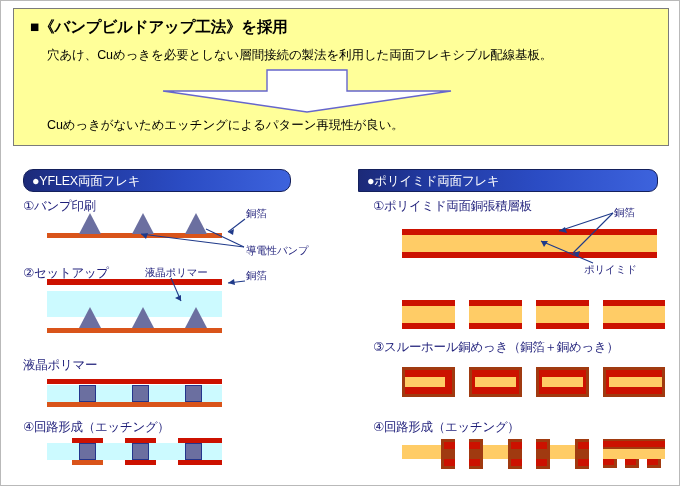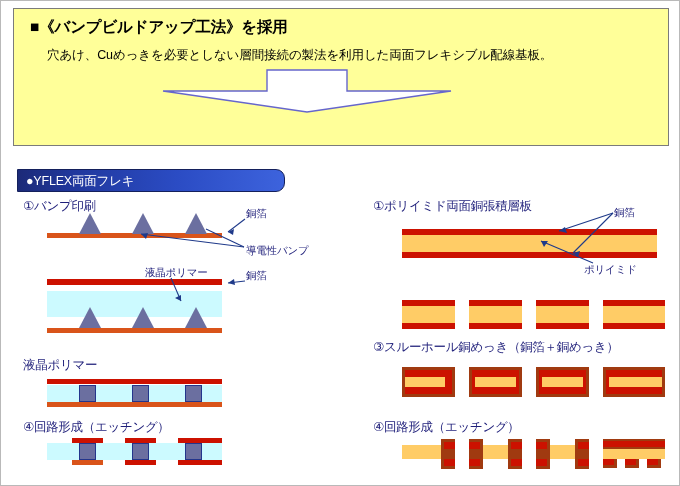--- a/index.html
+++ b/index.html
@@ -73,21 +73,21 @@
     border-radius: 0 9px 9px 0;
   }
   .col-header-label {
     position: absolute;
     left: 8px; top: 3px;
     font-size: 12.5px;
     color: #ffffff;
     white-space: nowrap;
     letter-spacing: -0.2px;
   }
-  #header-left  { left: 16px;  top: 168px; width: 268px; }
+  #header-left  { left: 22px;  top: 168px; width: 268px; border-radius: 10px; }
   #header-right { left: 357px; top: 168px; width: 300px; }
 
   
   .step-caption {
     position: absolute;
     font-size: 12.5px;
     color: #1f1f7a;
     white-space: nowrap;
     letter-spacing: -0.3px;
   }
@@ -122,20 +122,21 @@
 <div id="page">
 
   <div id="summary-panel">
     <div id="summary-title">■《バンプビルドアップ工法》を採用</div>
     <div id="summary-line-1">穴あけ、Cuめっきを必要としない層間接続の製法を利用した両面フレキシブル配線基板。</div>
 
     <svg id="summary-arrow" viewBox="0 0 290 44">
       <polygon points="105,1 185,1 185,22 289,22 145,43 1,22 105,22" fill="#ffffff" stroke="#6666cc" stroke-width="1.4"></polygon>
     </svg>
 
+    <div id="summary-line-2">Cuめっきがないためエッチングによるパターン再現性が良い。</div>
   </div>
 
   <div class="col-header" id="header-left">
     <span class="col-header-label">●YFLEX両面フレキ</span>
   </div>
 
   <div class="step-caption" style="left:22px; top:197px;">①バンプ印刷</div>
 
   <div class="band" style="left:46px; top:232px; width:175px; height:5px; background:#d9541a;"></div>
 
@@ -146,20 +147,21 @@
   <div class="anno" style="left:245px; top:206px;">銅箔</div>
   <div class="anno" style="left:245px; top:243px;">導電性バンプ</div>
   <svg class="leader" style="left:0; top:0; width:340px; height:280px;">
     <line x1="244" y1="218" x2="227" y2="231" stroke="#1f3a8a" stroke-width="1.1"></line>
     <polygon points="227,231 233,228 232,234" fill="#1f3a8a"></polygon>
     <line x1="243" y1="246" x2="140" y2="233" stroke="#1f3a8a" stroke-width="1.1"></line>
     <polygon points="140,233 147,232 145,238" fill="#1f3a8a"></polygon>
     <line x1="243" y1="246" x2="205" y2="228" stroke="#1f3a8a" stroke-width="1.1"></line>
   </svg>
 
+  <div class="step-caption" style="left:22px; top:264px;">②セットアップ</div>
 
   <div class="band" style="left:46px; top:278px; width:175px; height:6px; background:#cc1100;"></div>
   <div class="band" style="left:46px; top:290px; width:175px; height:26px; background:#ccfaff;"></div>
   <div class="bump" style="left:78px; top:306px; border-bottom:21px solid #6b6fa0;"></div>
   <div class="bump" style="left:131px; top:306px; border-bottom:21px solid #6b6fa0;"></div>
   <div class="bump" style="left:184px; top:306px; border-bottom:21px solid #6b6fa0;"></div>
   <div class="band" style="left:46px; top:327px; width:175px; height:5px; background:#d9541a;"></div>
 
   <div class="anno" style="left:144px; top:265px;">液晶ポリマー</div>
   <div class="anno" style="left:245px; top:268px;">銅箔</div>
@@ -191,20 +193,23 @@
   <div class="post" style="left:131px; top:442px; width:17px; height:17px;"></div>
   <div class="post" style="left:184px; top:442px; width:17px; height:17px;"></div>
 
   <div class="band" style="left:71px; top:459px; width:31px; height:5px; background:#d9541a;"></div>
   <div class="band" style="left:124px; top:459px; width:31px; height:5px; background:#cc1100;"></div>
   <div class="band" style="left:177px; top:459px; width:31px; height:5px; background:#cc1100;"></div>
   <div class="band" style="left:184px; top:459px; width:1px; height:0px; background:#cc1100;"></div>
   <div class="band" style="left:186px; top:459px; width:13px; height:5px; background:#cc1100;"></div>
   <div class="band" style="left:208px; top:459px; width:13px; height:5px; background:#cc1100;"></div>
 
+  <div class="col-header" id="header-right">
+    <span class="col-header-label">●ポリイミド両面フレキ</span>
+  </div>
 
   <div class="step-caption" style="left:372px; top:197px;">①ポリイミド両面銅張積層板</div>
 
   <div class="band" style="left:401px; top:228px; width:255px; height:6px; background:#cc1100;"></div>
   <div class="band" style="left:401px; top:234px; width:255px; height:17px; background:#ffcc66;"></div>
   <div class="band" style="left:401px; top:251px; width:255px; height:6px; background:#cc1100;"></div>
 
   <div class="anno" style="left:613px; top:205px;">銅箔</div>
   <div class="anno" style="left:583px; top:262px;">ポリイミド</div>
   <svg class="leader" style="left:340px; top:190px; width:340px; height:100px;">

